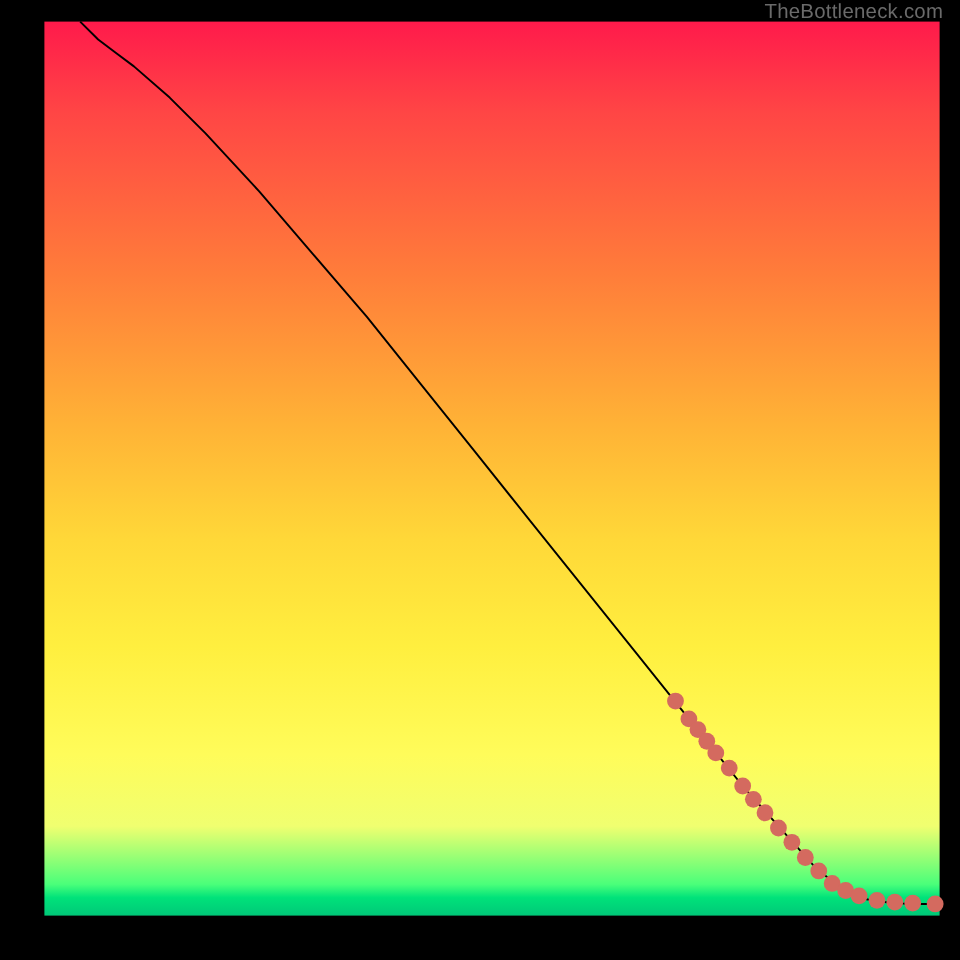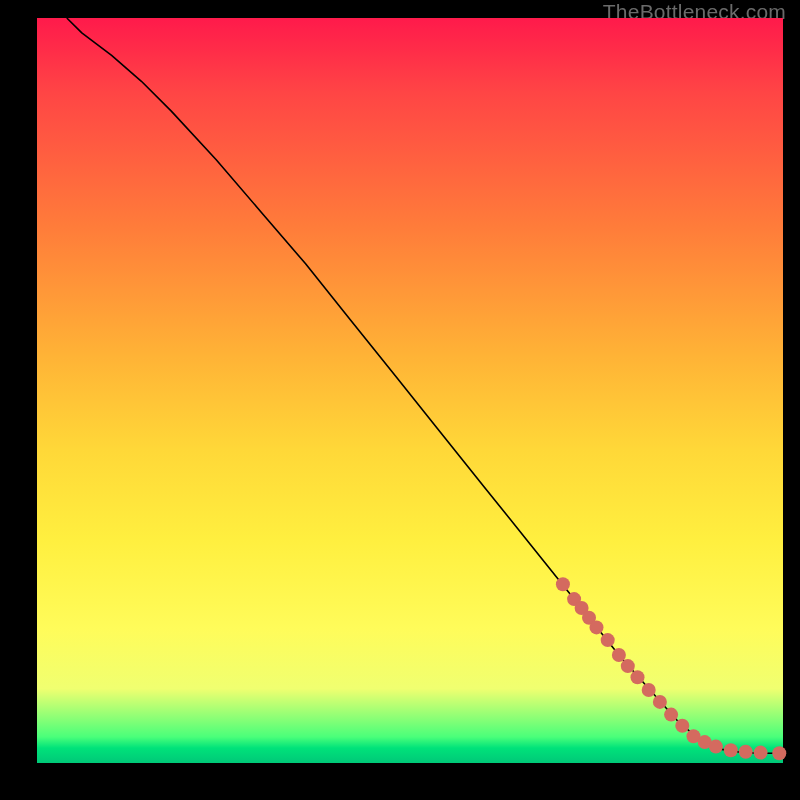--- a/index.html
+++ b/index.html
@@ -45,21 +45,21 @@
     top: 0;
     width: 746px;
     height: 745px;
     overflow: visible;
   }
   .watermark {
     position: absolute;
     top: 0px;
     right: 14px;
     color: #6a6a6a;
-    font-size: 21px;
+    font-size: 17px;
     font-weight: 500;
     letter-spacing: 0.2px;
     user-select: none;
   }
 </style>
 </head>
 <body>
 
 <div class="chart-wrap">
 

